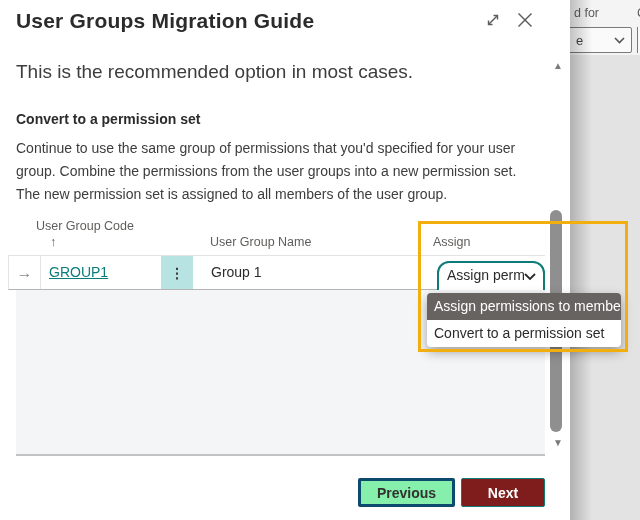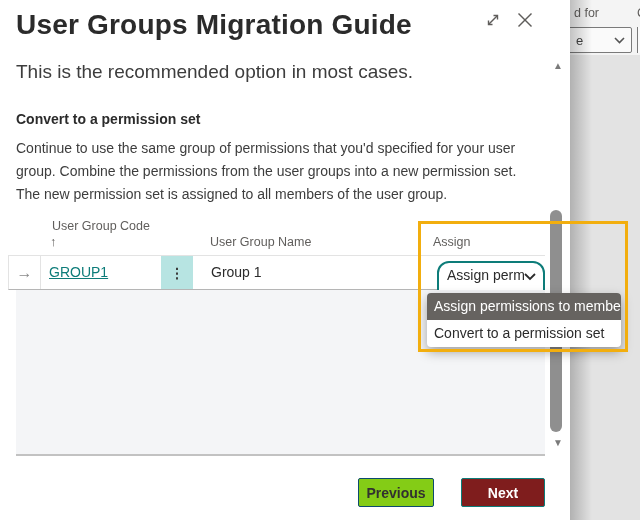--- a/index.html
+++ b/index.html
@@ -14,32 +14,32 @@
   .bg-corner { position:absolute; left:67px; top:6px; font-size:12.5px; color:#5f5d5b; }
   .bg-select { position:absolute; left:-4px; top:27px; width:66px; height:26px; background:#fafafa; border:1px solid #7a7a7a; border-radius:2px; }
   .bg-select .val { position:absolute; left:9px; top:5px; font-size:13px; color:#444; }
   .bg-select svg { position:absolute; right:6px; top:9px; }
   .bg-sliver { position:absolute; left:67px; top:27px; width:3px; height:26px; background:#fafafa; border-left:1px solid #7a7a7a; }
   .bg-shadow { position:absolute; left:570px; top:0; width:22px; height:520px; z-index:9;
                background:linear-gradient(to right, rgba(0,0,0,0.22), rgba(0,0,0,0)); pointer-events:none; }
 
   
   .dialog { position:absolute; left:0; top:0; width:570px; height:520px; background:#ffffff; z-index:5; }
-  .dlg-title { position:absolute; left:16px; top:9px; font-size:28px; font-weight:700; color:#2b2b2b; letter-spacing:0.2px; }
+  .dlg-title { position:absolute; left:16px; top:9px; font-size:21px; font-weight:700; color:#2b2b2b; letter-spacing:0.2px; }
   .icon-btn { position:absolute; width:22px; height:22px; cursor:pointer; }
   .icon-expand { left:484px; top:11px; }
   .icon-close  { left:515px; top:10px; }
 
   .intro { position:absolute; left:16px; top:61px; font-size:19px; color:#3d3d3d; }
   .section-h { position:absolute; left:16px; top:111px; font-size:14px; font-weight:700; color:#2b2b2b; }
   .desc { position:absolute; left:16px; top:137px; width:518px; font-size:14px; line-height:23px; color:#3d3d3d; }
 
   
   .hdr { position:absolute; font-size:12.5px; color:#605e5c; white-space:nowrap; }
-  .hdr-code  { left:52px;  top:219px; }
+  .hdr-code  { left:36px;  top:219px; }
   .hdr-sort  { left:50px;  top:235px; }
   .hdr-name  { left:210px; top:235px; }
   .hdr-action{ left:433px; top:235px; }
 
   .grid-row { position:absolute; left:8px; top:255px; width:537px; height:35px; background:#fff;
               border-top:1px solid #e3e3e3; border-bottom:1px solid #b5b5b5; border-left:1px solid #e3e3e3; }
   .cell-arrow { position:absolute; left:0; top:0; width:32px; height:33px; border-right:1px solid #e3e3e3;
                 color:#8a8a8a; font-size:16px; display:flex; align-items:center; justify-content:center; }
   .cell-code { position:absolute; left:40px; top:7px; }
   .cell-code a { color:#0d7c79; font-size:14px; text-decoration:underline; cursor:pointer; }
@@ -68,21 +68,21 @@
 
   
   .sb-arrow { position:absolute; left:550px; width:16px; text-align:center; font-size:10px; color:#7a7a7a; cursor:pointer; }
   .sb-up   { top:60px; }
   .sb-down { top:437px; }
   .sb-thumb { position:absolute; left:550px; top:210px; width:12px; height:222px; background:#8f8f8f; border-radius:6px; cursor:pointer; }
 
   
   .btn { position:absolute; top:478px; height:29px; border-radius:2px; font-size:14px; font-weight:700;
          display:flex; align-items:center; justify-content:center; cursor:pointer; }
-  .btn-previous { left:358px; width:76px; background:#84cc16; border:1px solid #0c4a6e; color:#323130; }
+  .btn-previous { left:358px; width:97px; background:#86efac; border:3px solid #0c4a6e; color:#323130; }
   .btn-next { left:461px; width:84px; background:#7f1d1d; border:1px solid #0d7c79; color:#ffffff; }
 
   svg { display:block; }
 </style>
 </head>
 <body>
 
 <div class="screen">
 
   <div class="bg-strip">

